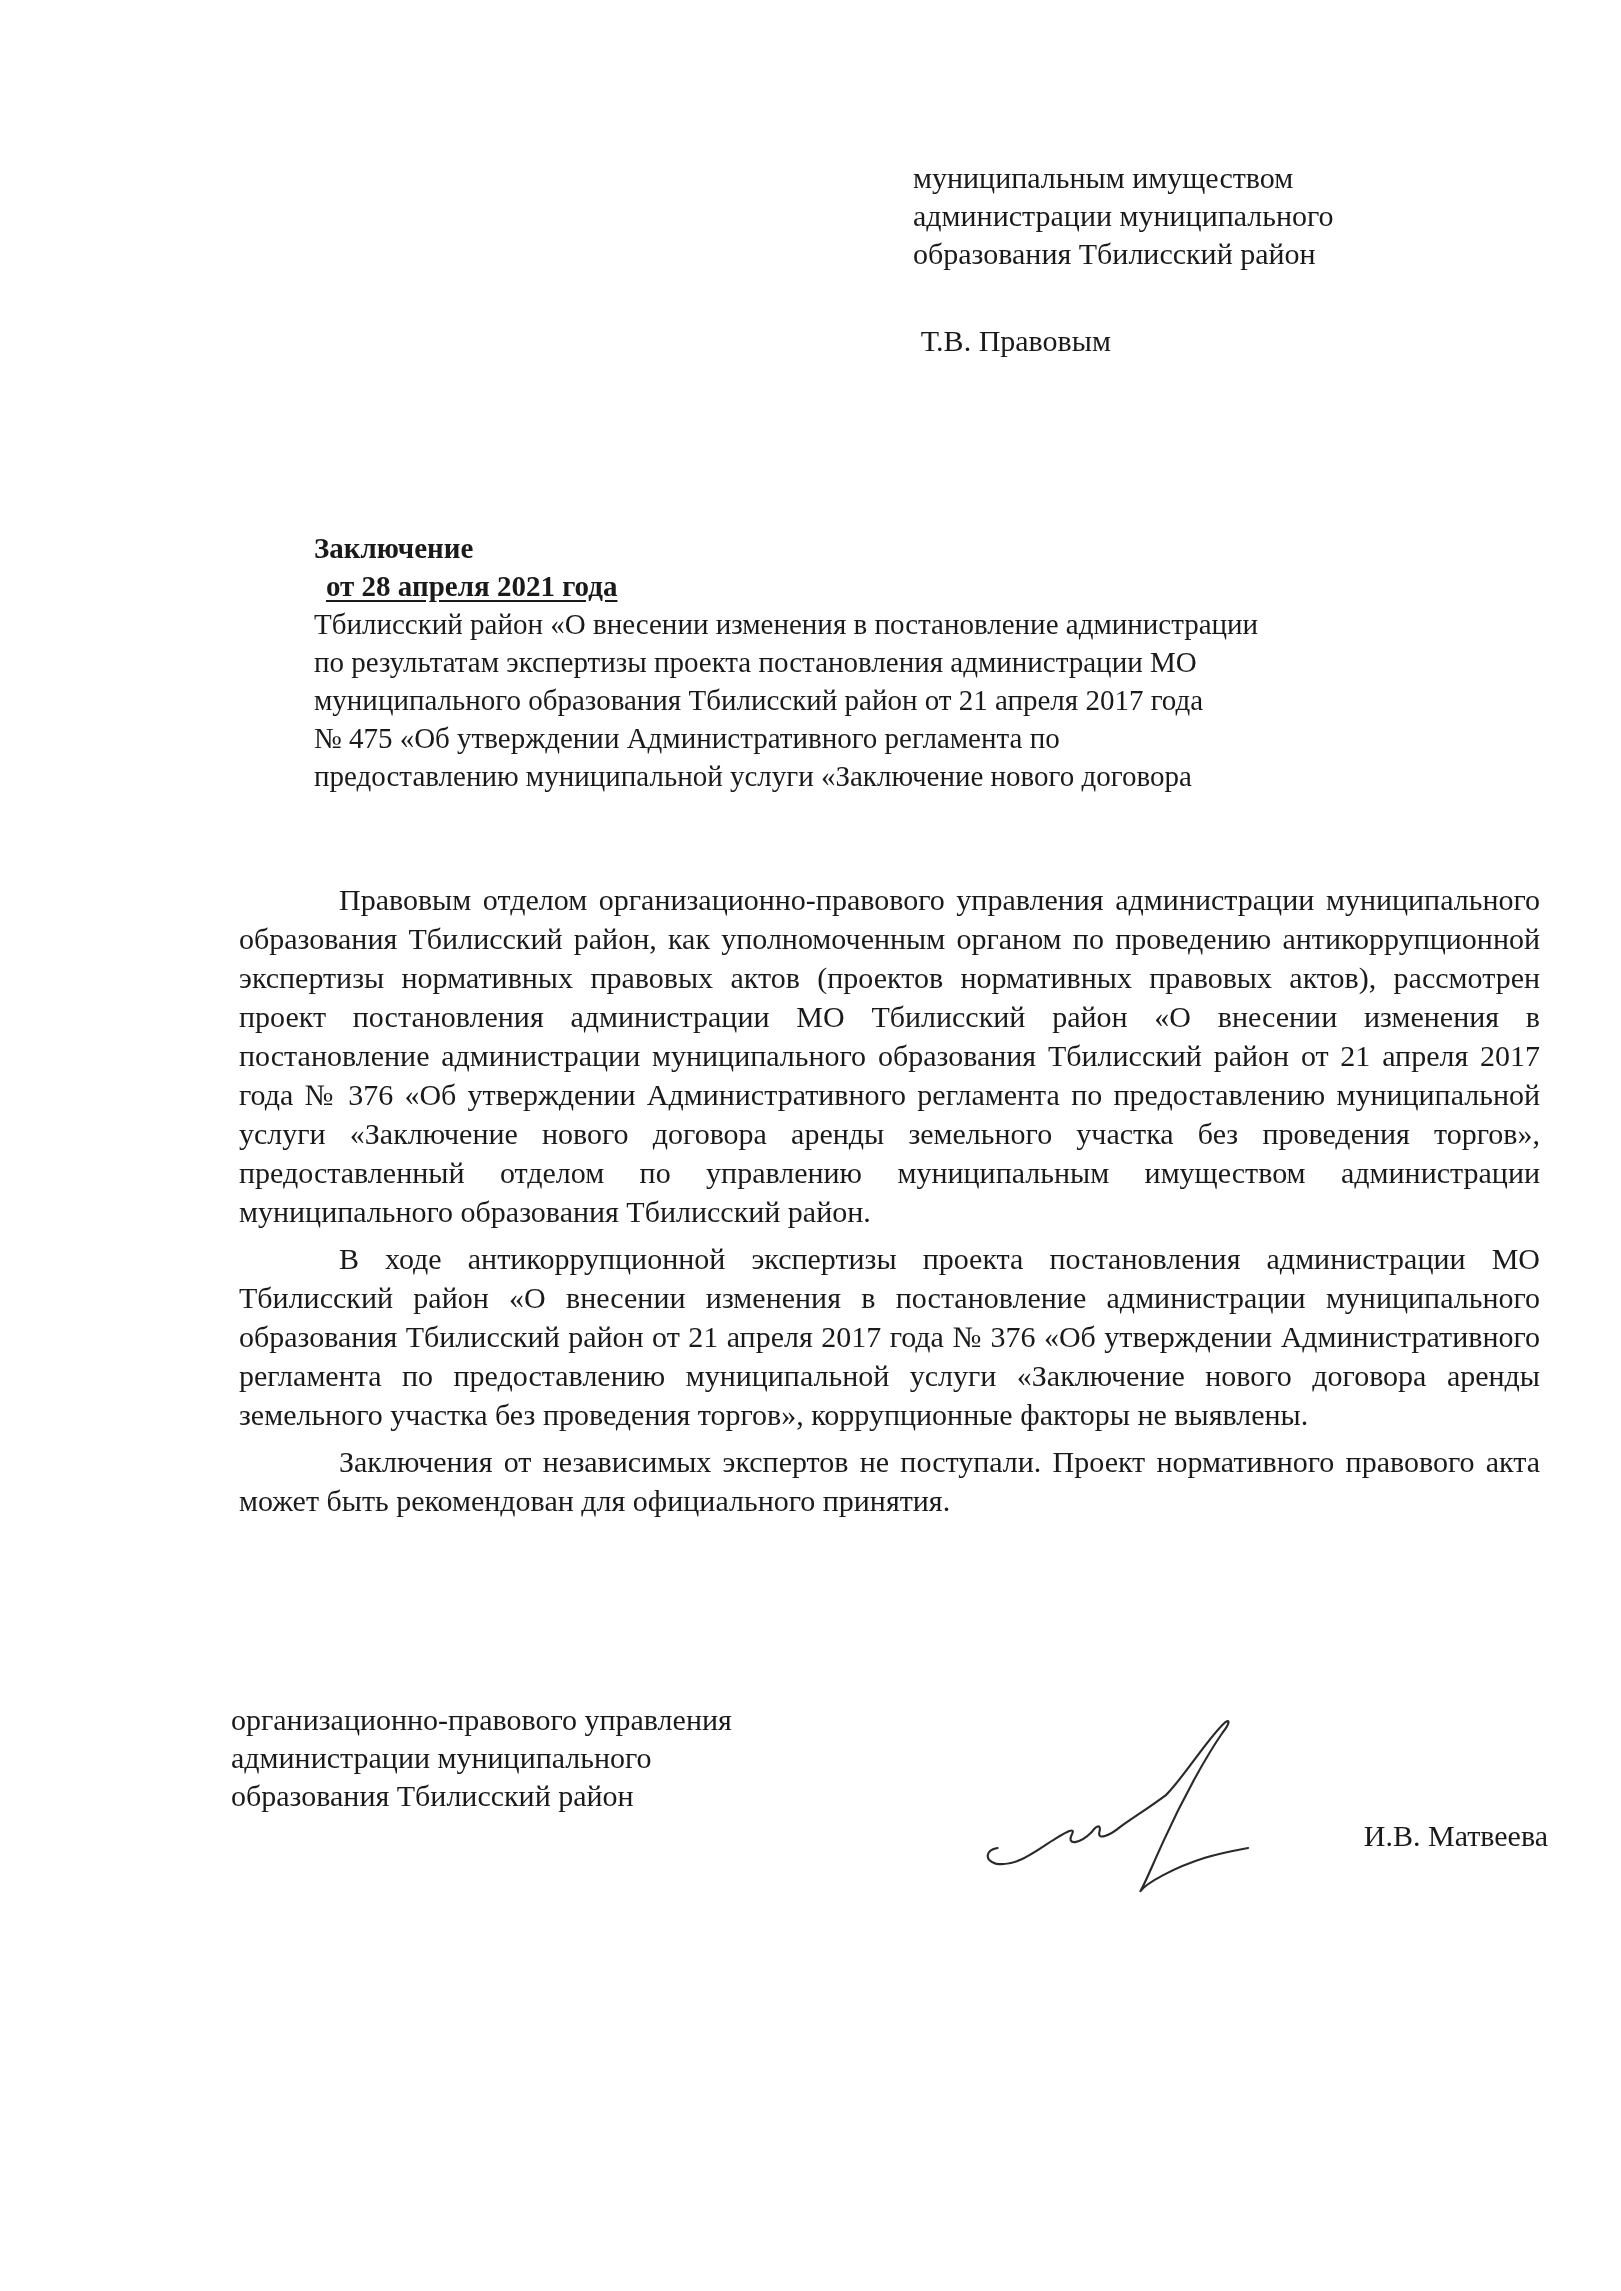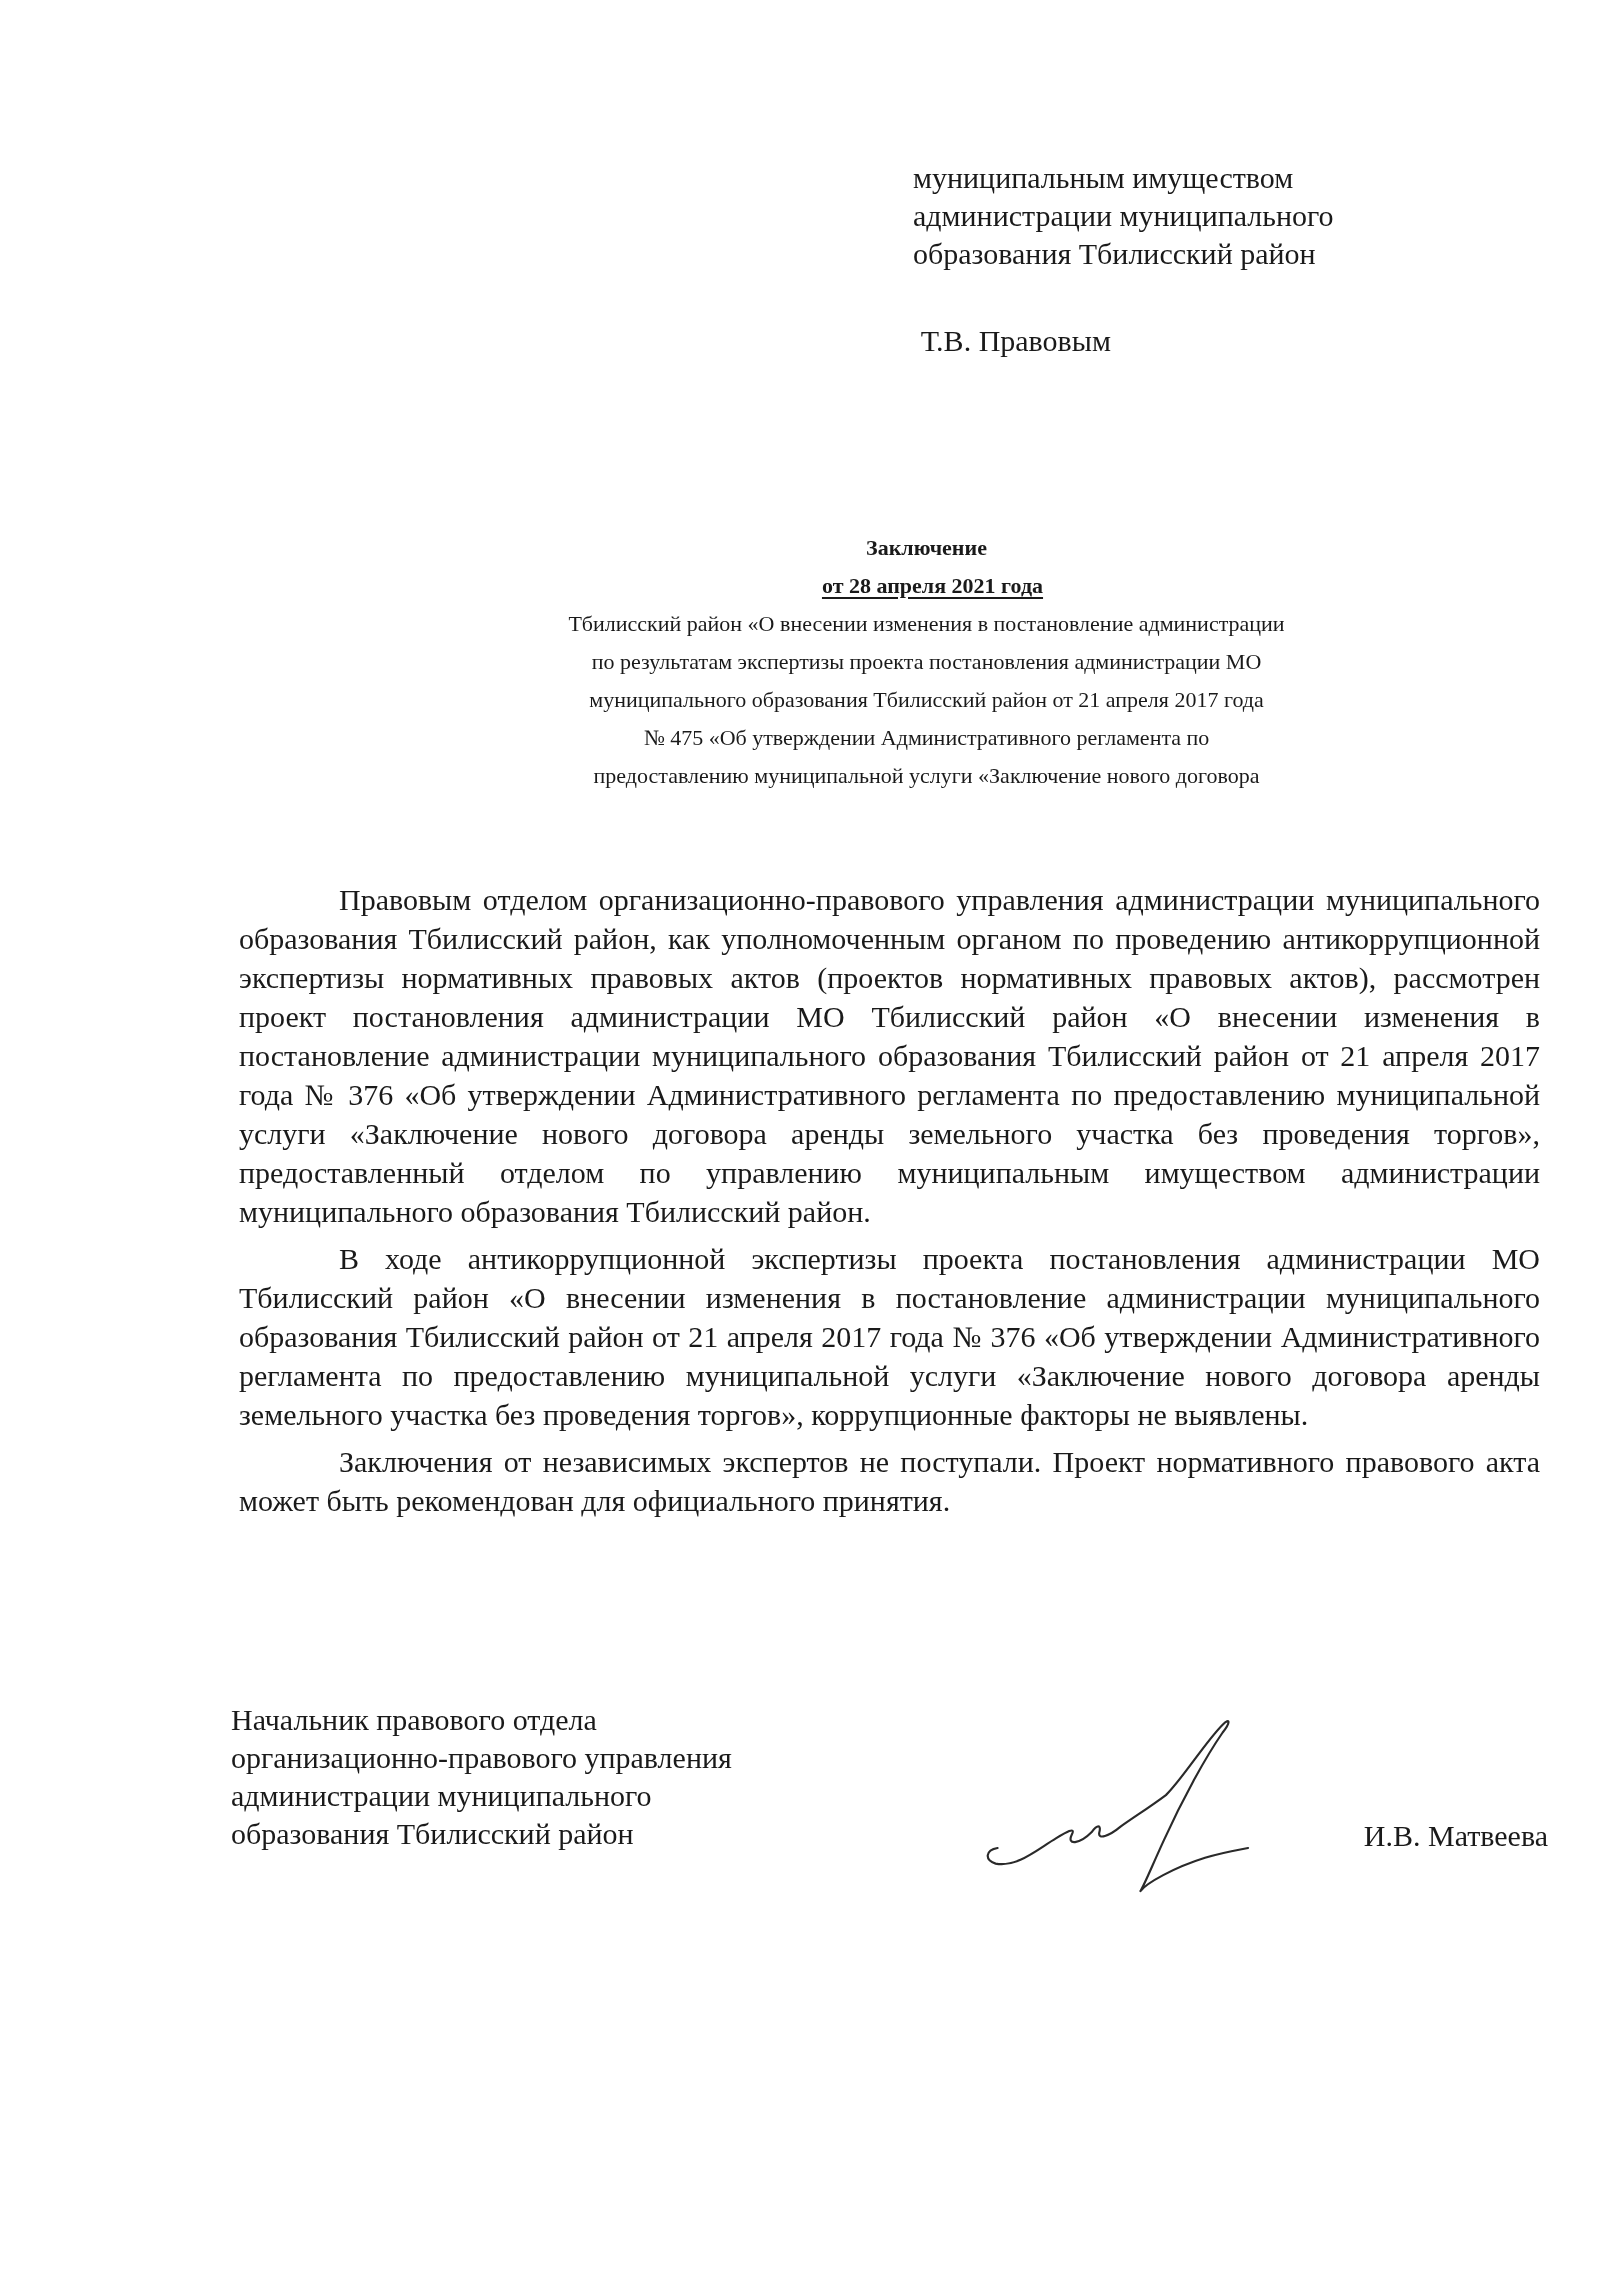--- a/index.html
+++ b/index.html
@@ -8,21 +8,21 @@
     font-family: "Liberation Serif", "DejaVu Serif", serif;
     color: #1a1a1a;
   }
   .addressee {
     position: absolute; left: 913px; top: 159px; width: 627px;
     font-size: 30px; line-height: 38px;
   }
   .addressee .name { margin-top: 49px; padding-left: 7.8px; }
   .title-block {
     position: absolute; left: 314px; top: 529px; width: 1225px;
-    text-align: center; font-size: 22px; line-height: 38px;
+    font-size: 29px; line-height: 38px;
   }
   .title-block .heading { font-weight: bold; }
   .title-block .date { font-weight: bold; text-decoration: underline; text-underline-offset: 3.9px; margin-left: 12px; }
   .body-text {
     position: absolute; left: 231px; top: 872px; width: 1317px;
     font-size: 30px; line-height: 39px; text-align: justify;
   }
   .body-text p { margin: 8px; text-indent: 100px; }
   .signature-block {
     position: absolute; left: 231px; top: 1701px; width: 1317px; height: 235px;
@@ -53,21 +53,20 @@
 </div>
 
 <div class="body-text">
   <p>Правовым отделом организационно-правового управления администрации муниципального образования Тбилисский район, как уполномоченным органом по проведению антикоррупционной экспертизы нормативных правовых актов (проектов нормативных правовых актов), рассмотрен проект постановления администрации МО Тбилисский район «О внесении изменения в постановление администрации муниципального образования Тбилисский район от 21 апреля 2017 года № 376 «Об утверждении Административного регламента по предоставлению муниципальной услуги «Заключение нового договора аренды земельного участка без проведения торгов», предоставленный отделом по управлению муниципальным имуществом администрации муниципального образования Тбилисский район.</p>
   <p>В ходе антикоррупционной экспертизы проекта постановления администрации МО Тбилисский район «О внесении изменения в постановление администрации муниципального образования Тбилисский район от 21 апреля 2017 года № 376 «Об утверждении Административного регламента по предоставлению муниципальной услуги «Заключение нового договора аренды земельного участка без проведения торгов», коррупционные факторы не выявлены.</p>
   <p>Заключения от независимых экспертов не поступали. Проект нормативного правового акта может быть рекомендован для официального принятия.</p>
 </div>
 
 <div class="signature-block">
   <div class="signer-position">
-    <div>Начальник правового отдела</div>
     <div>организационно-правового управления</div>
     <div>администрации муниципального</div>
     <div>образования Тбилисский район</div>
   </div>
   <svg class="signature" viewBox="0 0 280 200">
     <path d="M20,148 C8,150 6,160 18,164 C40,168 60,150 80,138 C90,132 100,126 96,134 C90,146 104,144 116,132 C122,124 126,124 124,132 C122,140 134,136 146,126 C160,116 176,106 192,94 C210,76 232,40 250,22 C258,14 258,20 250,30 C232,56 208,100 190,140 C178,166 170,186 166,192 C172,184 200,168 232,158 C252,152 266,150 276,148" fill="none" stroke="#2a2a2a" stroke-width="2.2" stroke-linecap="round" stroke-linejoin="round"></path>
   </svg>
   <div class="signer-name">И.В. Матвеева</div>
 </div>
 

